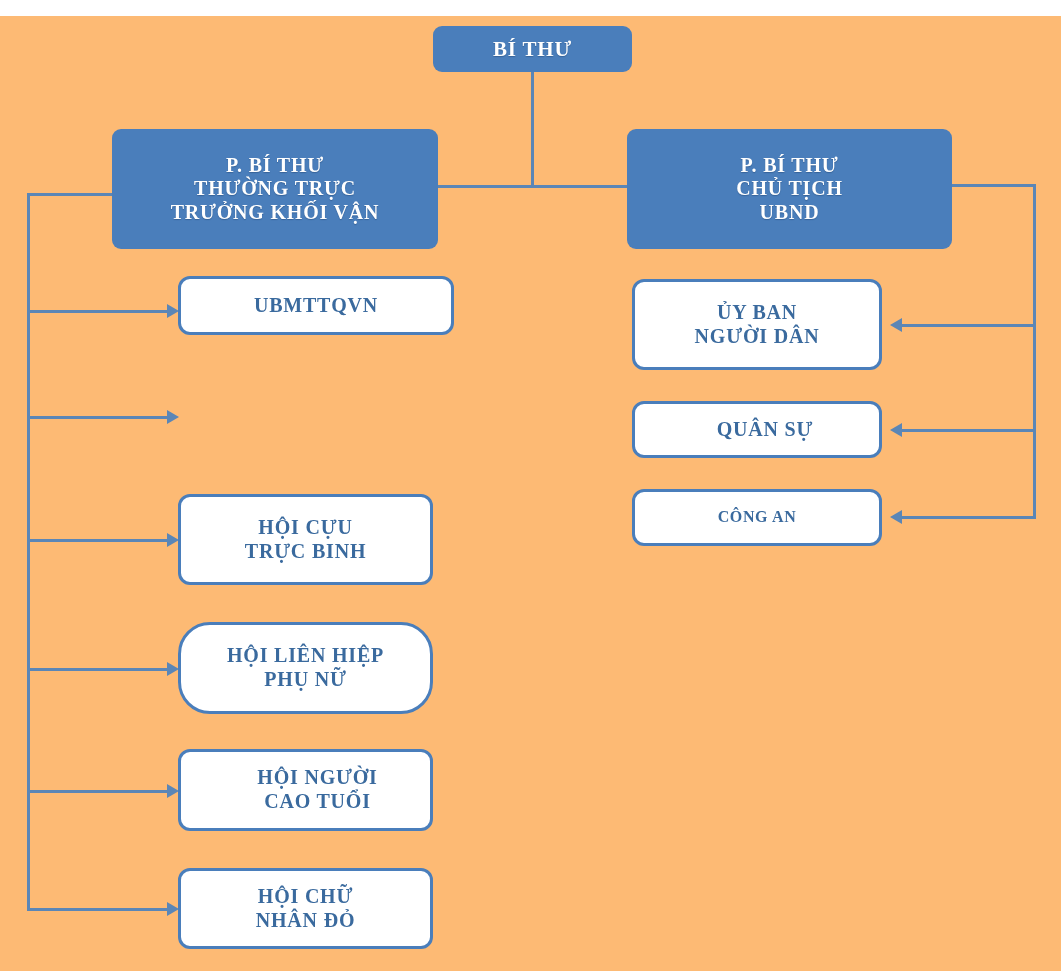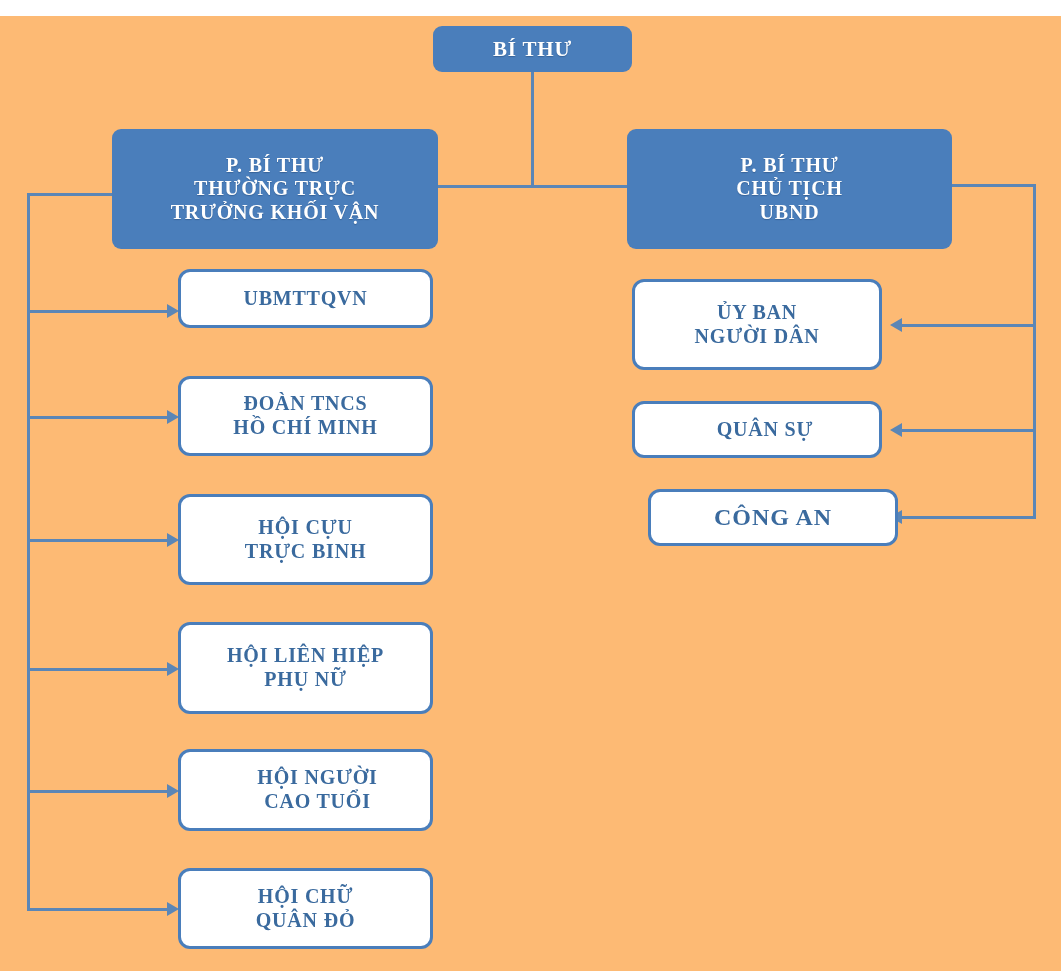--- a/index.html
+++ b/index.html
@@ -136,55 +136,51 @@
 THƯỜNG TRỰC
 TRƯỞNG KHỐI VẬN</span>
   </div>
 
   <div class="node filled" style="left:627px; top:113px; width:325px; height:120px; font-size:20px;">
     <span class="label">P. BÍ THƯ
 CHỦ TỊCH
 UBND</span>
   </div>
 
-  <div class="node outlined" style="left:178px; top:253px; width:255px; height:59px; font-size:20px;">
+  <div class="node outlined" style="left:178px; top:260px; width:276px; height:59px; font-size:20px;">
     <span class="label">UBMTTQVN</span>
   </div>
 
-  <div class="node outlined" style="left:178px; top:360px; width:255px; height:80px; font-size:20px;">
-    <span class="label">ĐOÀN TNCS
-HỒ CHÍ MINH</span>
-  </div>
 
   <div class="node outlined" style="left:178px; top:478px; width:255px; height:91px; font-size:20px;">
     <span class="label">HỘI CỰU
 TRỰC BINH</span>
   </div>
 
-  <div class="node outlined" style="left:178px; top:606px; width:255px; height:92px; font-size:20px;">
+  <div class="node outlined" style="left:178px; top:606px; width:255px; height:92px; font-size:20px;border-radius:32px;">
     <span class="label">HỘI LIÊN HIỆP
 PHỤ NỮ</span>
   </div>
 
   <div class="node outlined" style="left:178px; top:733px; width:255px; height:82px; font-size:20px;padding-left:24px;">
     <span class="label">HỘI NGƯỜI
 CAO TUỔI</span>
   </div>
 
   <div class="node outlined" style="left:178px; top:852px; width:255px; height:81px; font-size:20px;">
     <span class="label">HỘI CHỮ
-QUÂN ĐỎ</span>
+NHÂN ĐỎ</span>
   </div>
 
   <div class="node outlined" style="left:632px; top:263px; width:250px; height:91px; font-size:20px;">
     <span class="label">ỦY BAN
 NGƯỜI DÂN</span>
   </div>
 
   <div class="node outlined" style="left:632px; top:385px; width:250px; height:57px; font-size:20px;padding-left:16px;">
     <span class="label">QUÂN SỰ</span>
   </div>
 
-  <div class="node outlined" style="left:648px; top:473px; width:250px; height:57px; font-size:24px;align-items:center;">
+  <div class="node outlined" style="left:632px; top:473px; width:250px; height:57px; font-size:16px;align-items:center;">
     <span class="label">CÔNG AN</span>
   </div>
 
 </div>
 
 </body></html>

